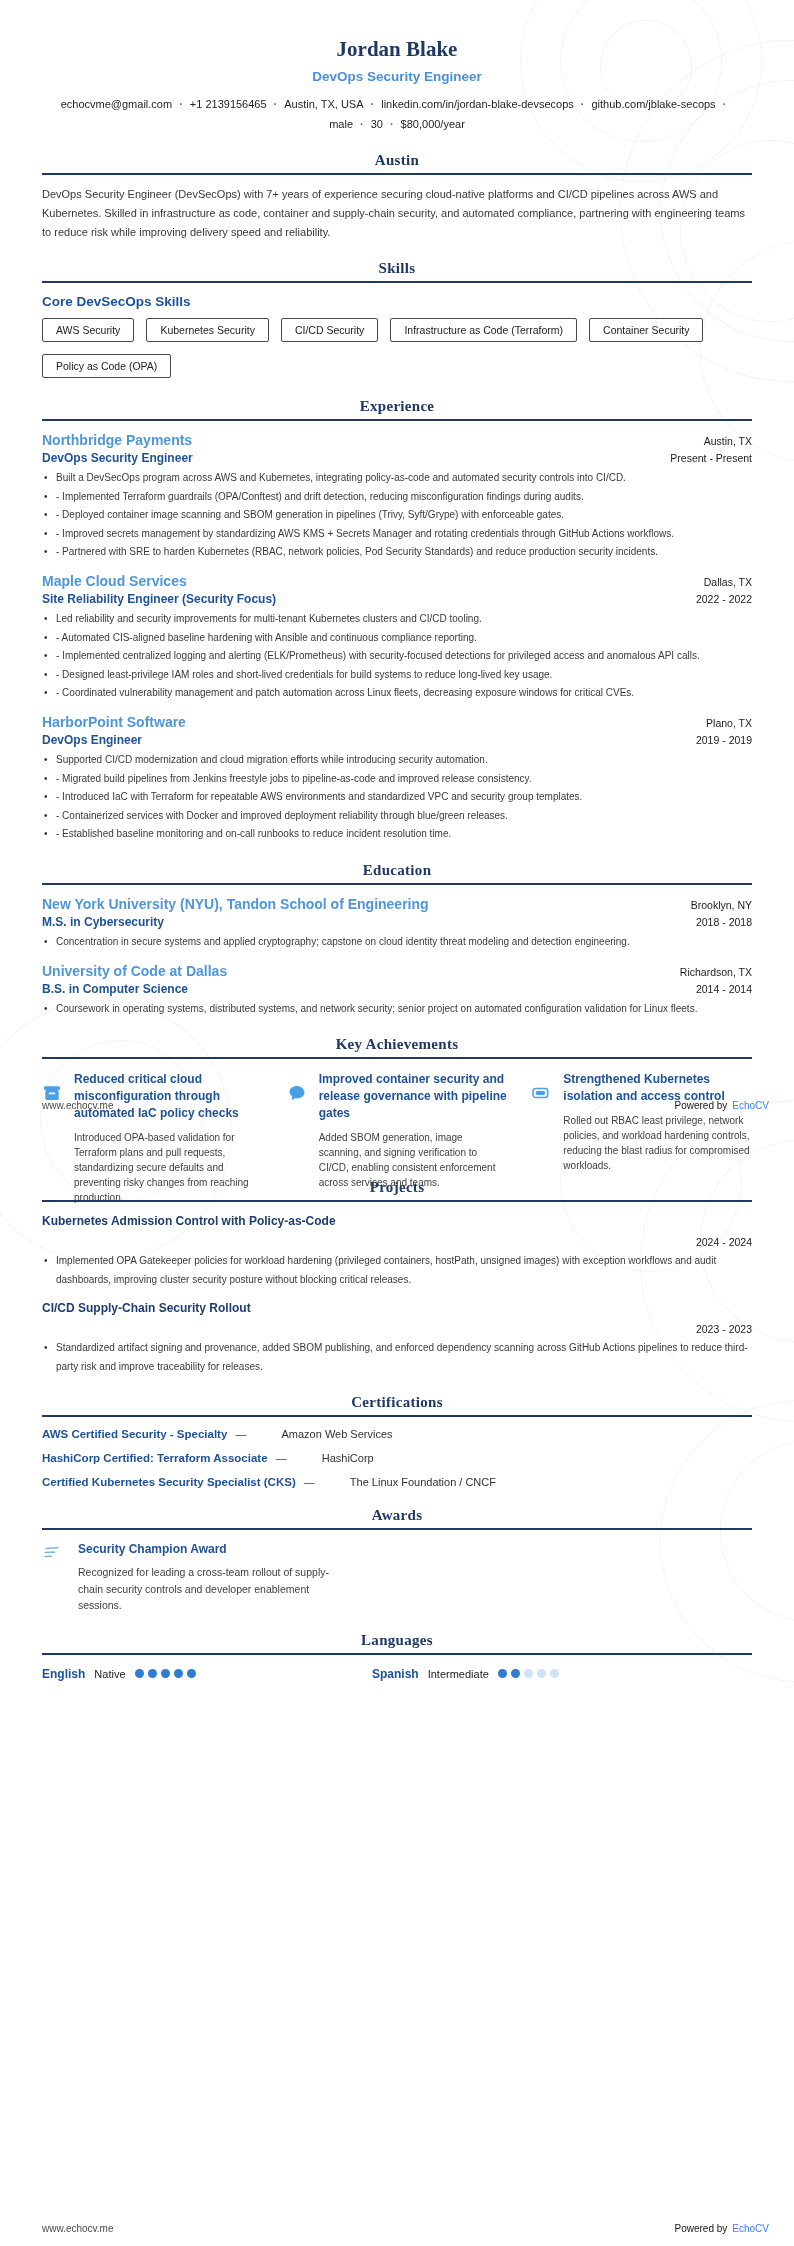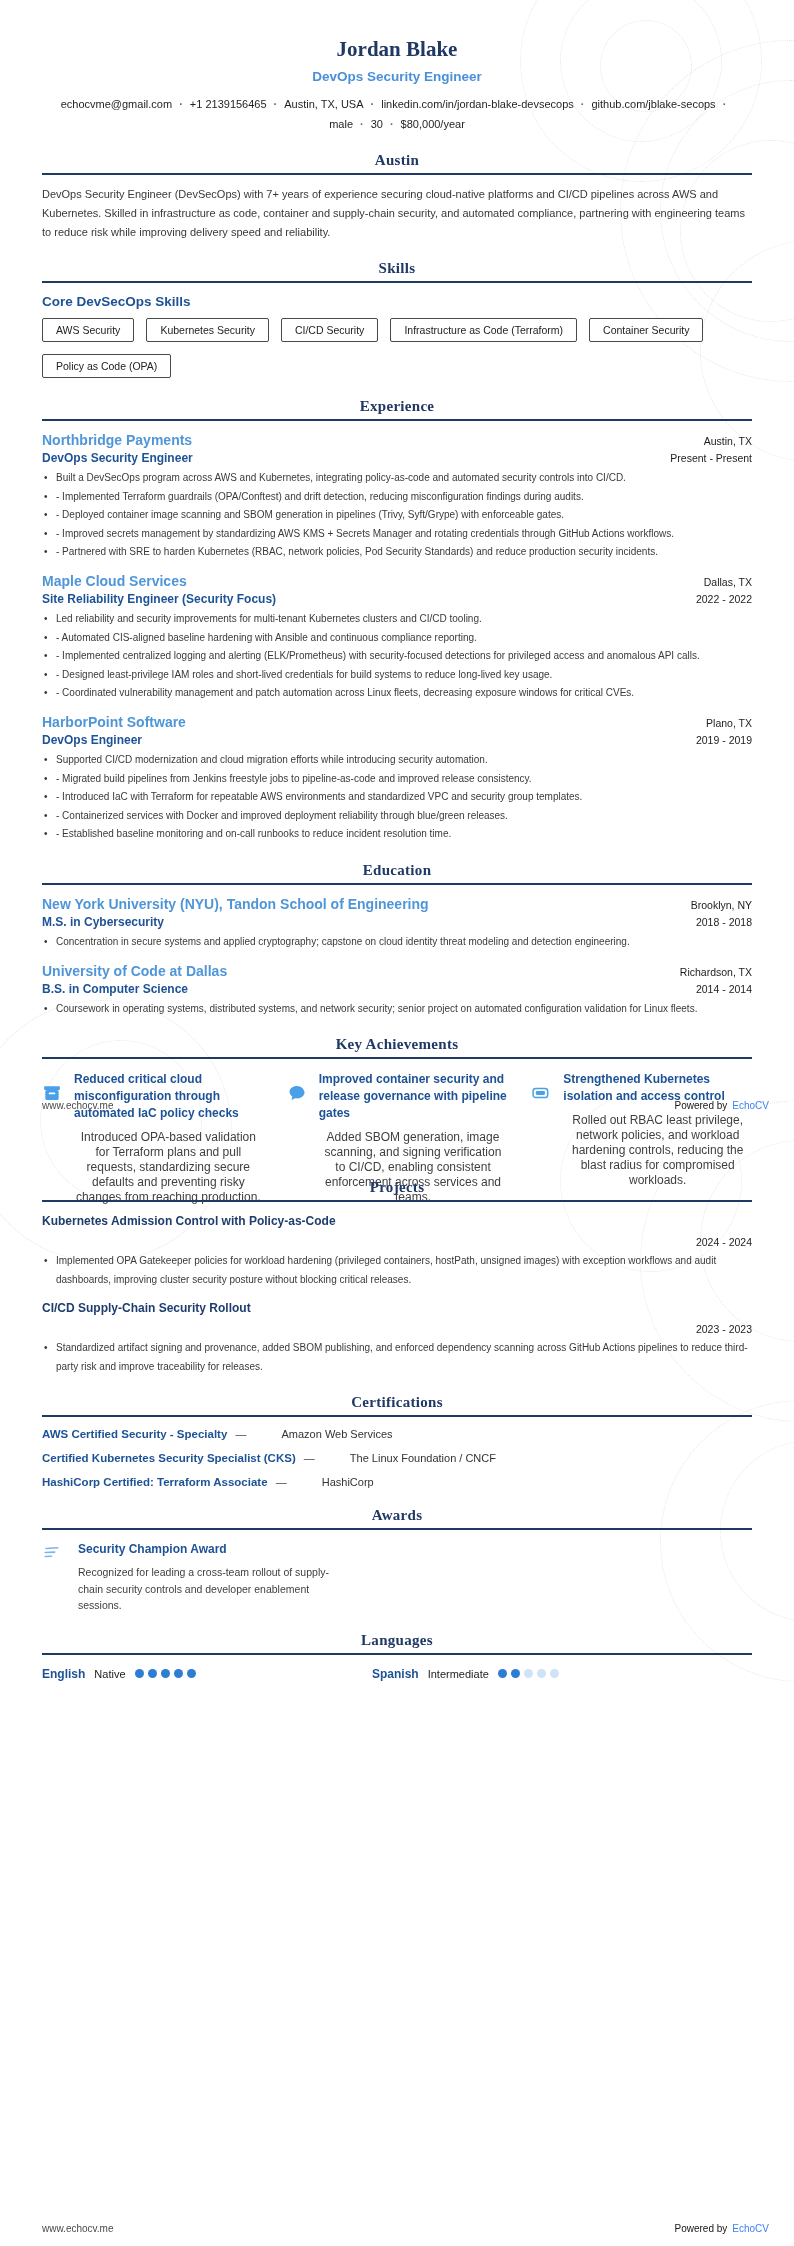--- a/index.html
+++ b/index.html
@@ -35,21 +35,21 @@
   .meta{font-size:10.5px;color:#1c1c1c;white-space:nowrap;}
   ul.bullets{list-style:none;margin:4px 0 0;padding:0;}
   ul.bullets li{font-size:10px;line-height:18.6px;color:#3a3a3a;padding-left:14px;position:relative;}
   ul.bullets li::before{content:"•";position:absolute;left:2px;color:#333;}
   
   .ach-grid{display:flex;gap:24px;margin-top:12px;}
   .ach-item{flex:1;display:flex;gap:10px;}
   .ach-icon{width:22px;flex:0 0 22px;padding-top:12px;}
   .ach-icon svg{width:20px;height:20px;display:block;}
   .ach-title{font-size:12px;font-weight:700;color:#1d5296;line-height:17px;}
-  .ach-body{font-size:12px;line-height:15px;color:#3f3f3f;margin-top:8px;text-align:center;}
+  .ach-body{font-size:10px;line-height:15px;color:#3f3f3f;margin-top:8px;}
   
   .proj-name{font-size:12px;font-weight:700;color:#1e3d6e;margin-top:12px;}
   .proj-dates{text-align:right;font-size:10.5px;color:#1c1c1c;margin-top:8px;}
   
   .cert-row{margin-top:10px;font-size:11px;line-height:14px;}
   .cert-name{font-size:11.5px;font-weight:700;color:#1d5296;}
   .cert-sep{color:#444;margin:0 5px;}
   .cert-issuer{color:#333;margin-left:27px;}
   
   .award{display:flex;gap:14px;margin-top:12px;}
@@ -308,28 +308,28 @@
       <div class="section-title">Certifications</div>
       <div class="rule"></div>
       <div>
 
       <div class="cert-row">
             <span class="cert-name">AWS Certified Security - Specialty</span>
             <span class="cert-sep">—</span>
             <span class="cert-issuer">Amazon Web Services</span>
           </div>
           <div class="cert-row">
+            <span class="cert-name">HashiCorp Certified: Terraform Associate</span>
+            <span class="cert-sep">—</span>
+            <span class="cert-issuer">HashiCorp</span>
+          </div>
+          <div class="cert-row">
             <span class="cert-name">Certified Kubernetes Security Specialist (CKS)</span>
             <span class="cert-sep">—</span>
             <span class="cert-issuer">The Linux Foundation / CNCF</span>
-          </div>
-          <div class="cert-row">
-            <span class="cert-name">HashiCorp Certified: Terraform Associate</span>
-            <span class="cert-sep">—</span>
-            <span class="cert-issuer">HashiCorp</span>
           </div>
         </div>
     </div>
 
     <div class="section">
       <div class="section-title">Awards</div>
       <div class="rule"></div>
       <div>
 
       <div class="award">

